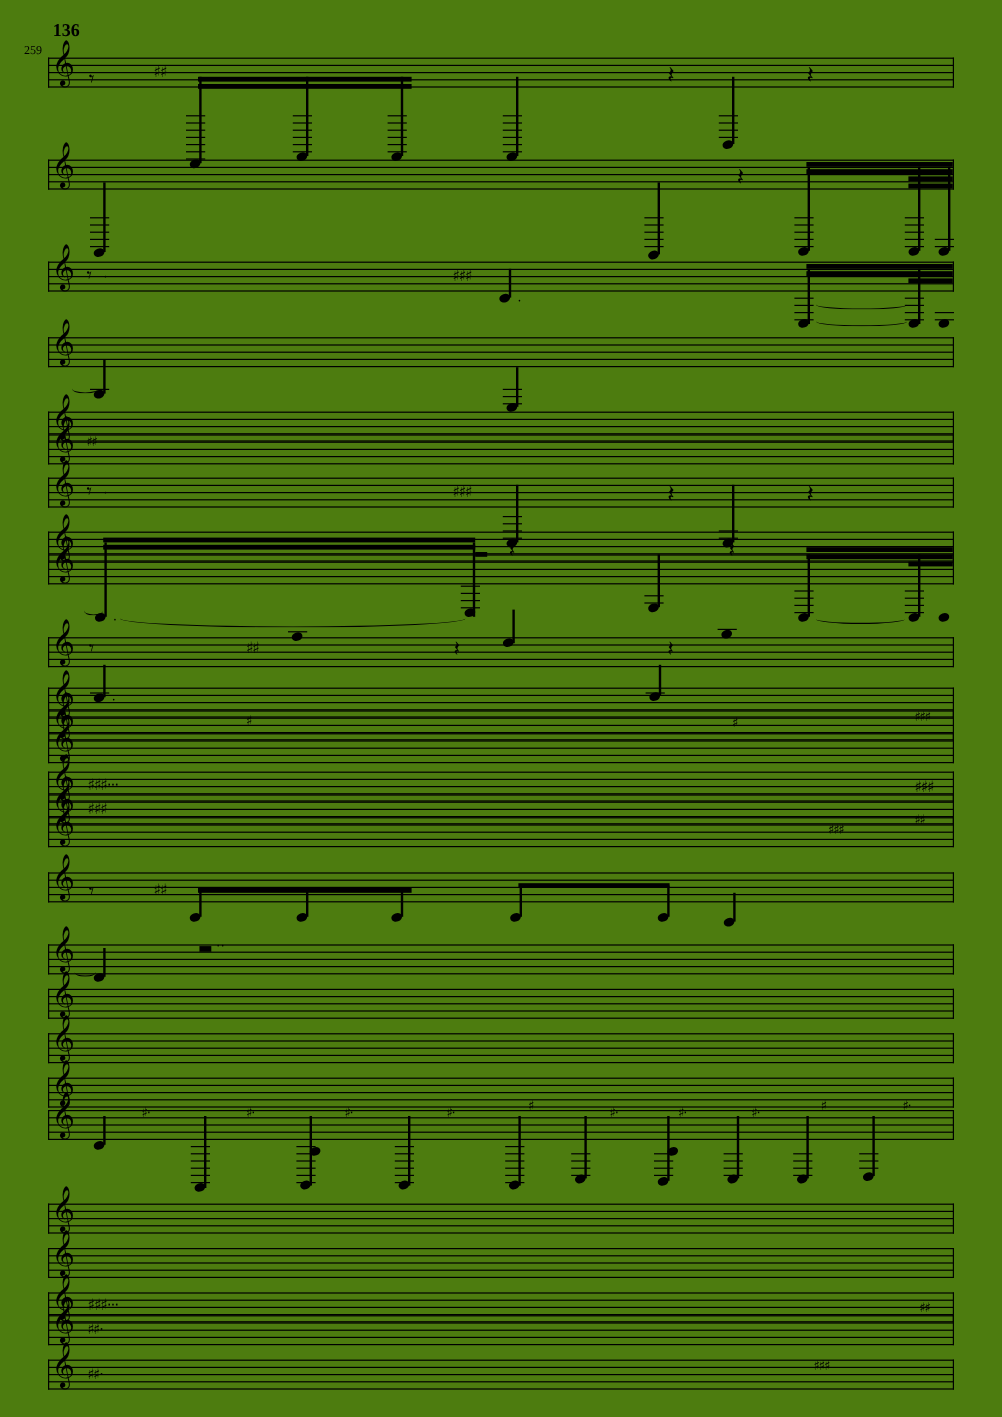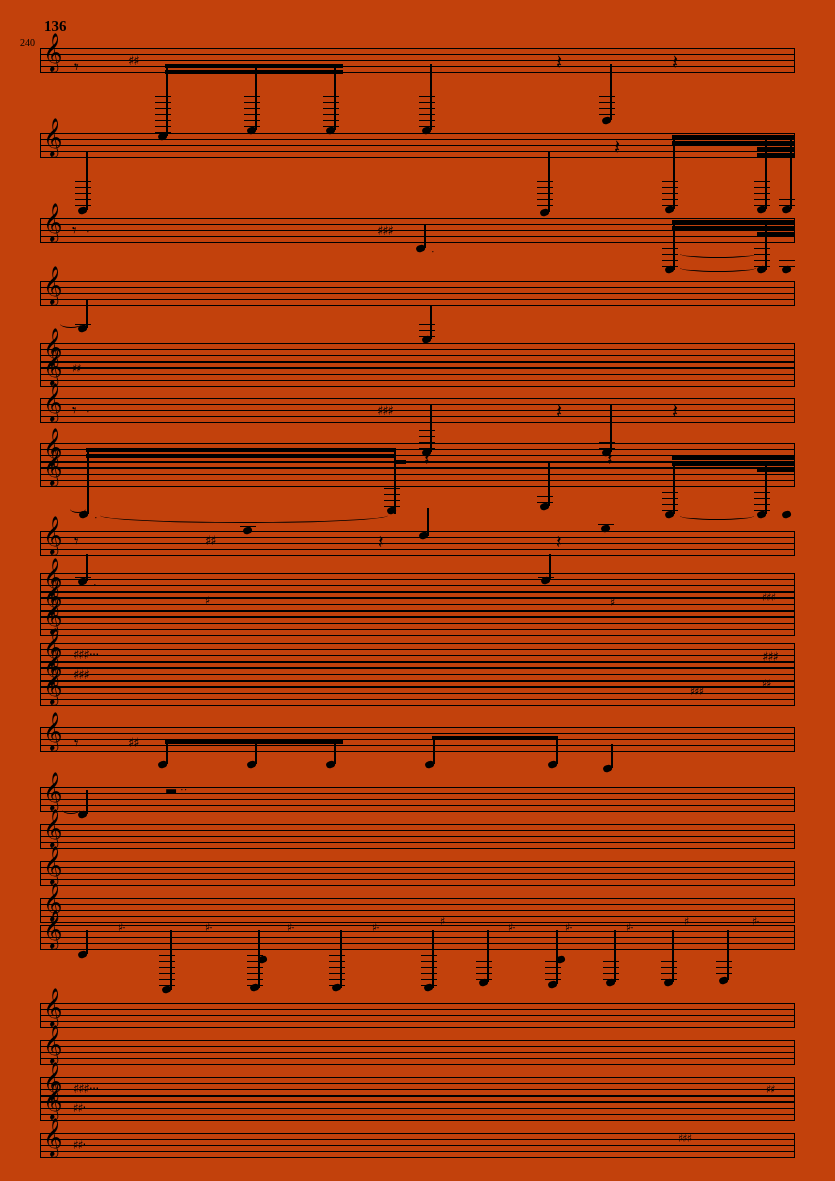--- a/index.html
+++ b/index.html
@@ -7,21 +7,21 @@
     padding: 0;
     background: #ffffff;
   }
   body {
     font-family: "Liberation Serif", serif;
   }
   #page {
     position: relative;
     width: 835px;
     height: 1181px;
-    background: #c2410c;
+    background: #4d7c0f;
     overflow: hidden;
   }
   .rehearsal-number {
     position: absolute;
     font-family: "Liberation Serif", serif;
     font-weight: bold;
     font-size: 15px;
     color: #000;
   }
   .measure-number {
@@ -110,21 +110,21 @@
     font-size: 11px;
     line-height: 1;
   }
 </style>
 </head>
 <body>
 
 <div id="page">
 
   <div class="rehearsal-number" style="left:44px; top:18px;">136</div>
-  <div class="measure-number" style="left:20px; top:37px;">240</div>
+  <div class="measure-number" style="left:20px; top:37px;">259</div>
 
   <div id="staves">
       <div class="staff" style="left: 40px; top: 48px; width: 755px;">
         <div class="sl"></div>
         <div class="sl"></div>
         <div class="sl"></div>
         <div class="sl"></div>
         <div class="sl"></div>
         <div class="barline" style="left: 0px; top: 0px; height: 25px;"></div>
         <div class="barline" style="right: 0px; top: 0px; height: 25px;"></div>

